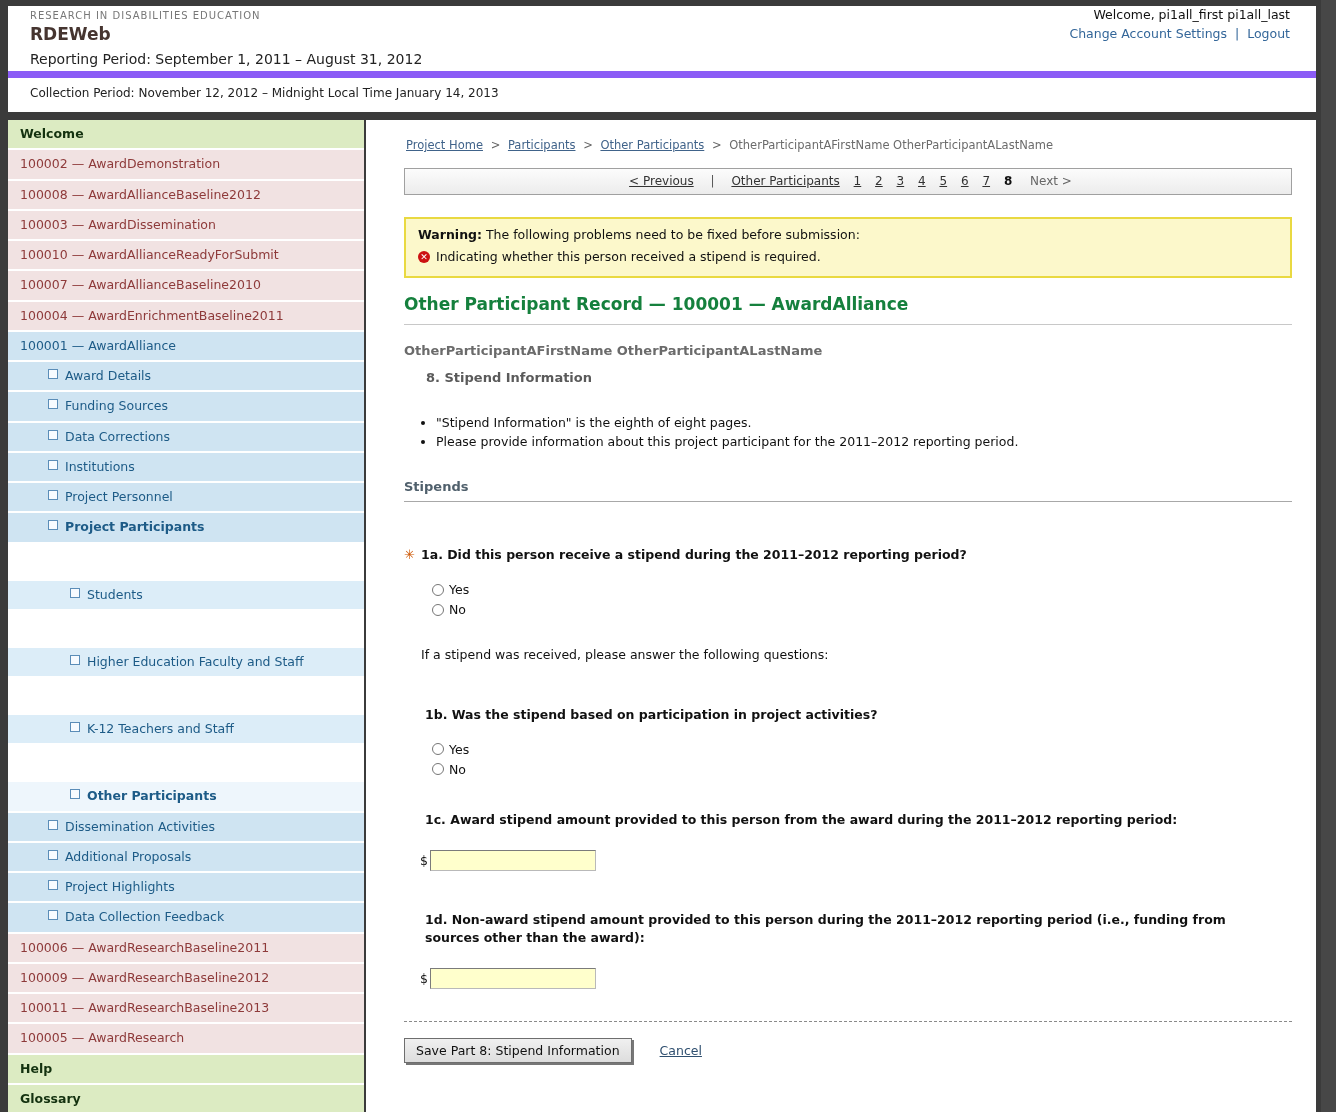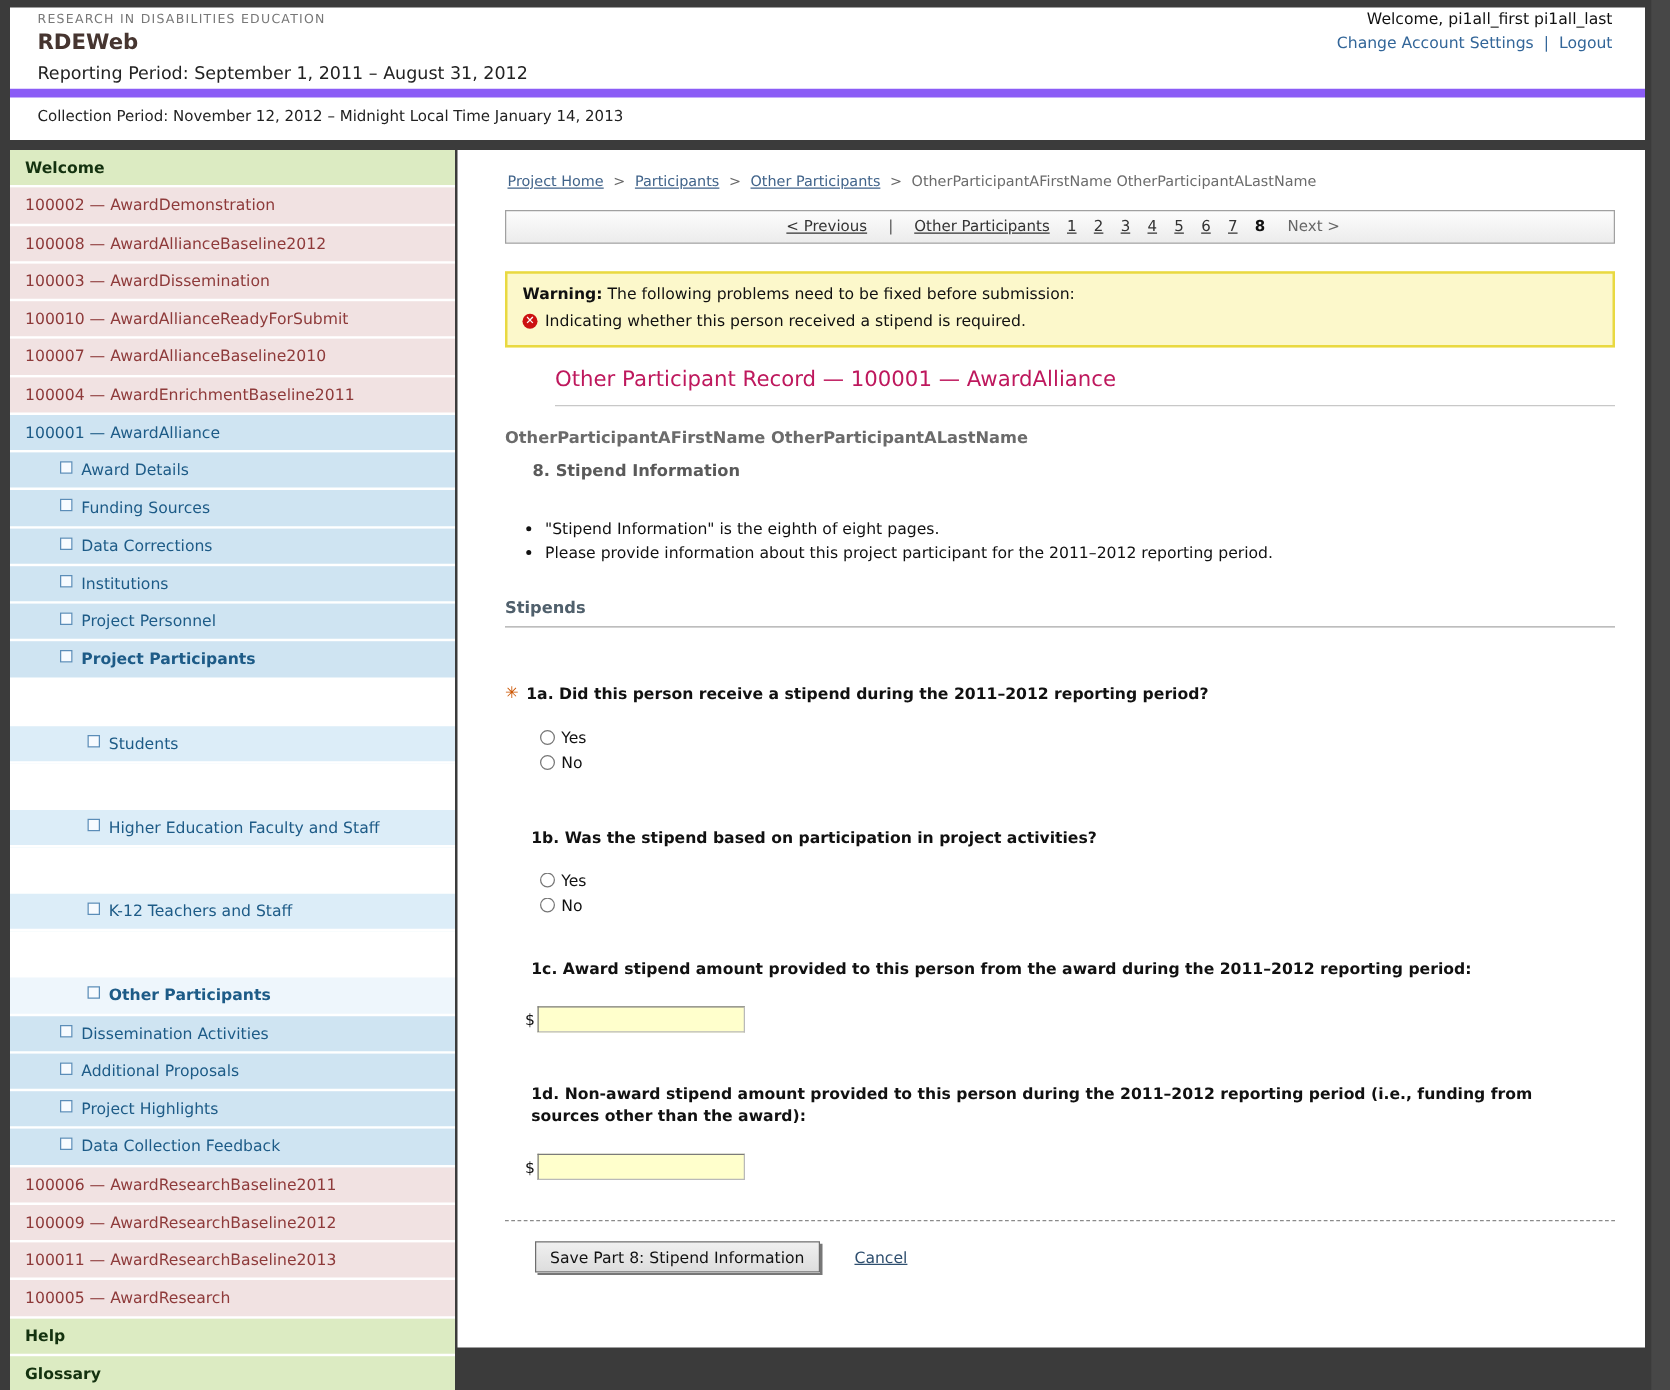--- a/index.html
+++ b/index.html
@@ -69,43 +69,43 @@
   .pg-next{color:#666;margin-left:9px;}
 
   
   .warning-box{background:#fcf8cb;border:2px solid #e9d941;padding:8px 12px 12px;
                font-size:12.5px;color:#111;margin-bottom:16px;}
   .warning-item{margin-top:7px;display:flex;align-items:center;gap:6px;}
   .err-icon{flex:0 0 12px;width:12px;height:12px;border-radius:50%;background:#cc1111;color:#fff;
             font-size:9px;font-weight:bold;line-height:12px;text-align:center;}
 
   
-  .record-title{font-size:17px;font-weight:normal;color:#be185d;border-bottom:1px solid #c8c8c8;
-                padding-bottom:10px;margin-top:14px;margin-left:40px;}
+  .record-title{font-size:17px;font-weight:bold;color:#15803d;border-bottom:1px solid #c8c8c8;
+                padding-bottom:10px;margin-top:14px;}
   .participant-name{font-size:13px;font-weight:bold;color:#6b6b6b;margin-top:18px;}
   .page-heading{font-size:13px;font-weight:bold;color:#5a5a5a;margin:12px 0 0 22px;}
   .bullets{margin:30px 0 0 14px;padding-left:18px;color:#111;}
   .bullets li{margin:4px 0;}
   .section-heading{font-size:13px;font-weight:bold;color:#50606c;border-bottom:1px solid #a8a8a8;
                    padding-bottom:7px;margin-top:30px;}
 
   
   .q-row{display:flex;font-weight:bold;color:#111;margin-top:44px;line-height:1.4;}
   .req-star{flex:0 0 17px;color:#cc5500;font-weight:normal;font-size:13px;}
   .q-plain{margin-left:21px;}
   .radio-group{margin:18px 0 0 28px;}
   .radio-row{display:flex;align-items:center;gap:5px;margin-bottom:5px;}
   input[type=radio]{width:12px;height:12px;margin:0;}
   .note{margin:30px 0 0 17px;}
   .money-row{display:flex;align-items:center;margin:22px 0 0 16px;}
   .money-input{width:158px;height:19px;background:#ffffcc;border:1px solid #7b7b7b;
                border-right-color:#b9b9b9;border-bottom-color:#b9b9b9;margin-left:2px;
                font-size:12px;padding:0 3px;font-family:inherit;}
   .form-sep{border-top:1px dashed #8a8a8a;margin-top:32px;}
-  .actions{display:flex;align-items:center;gap:28px;margin-top:16px;margin-left:24px;}
+  .actions{display:flex;align-items:center;gap:28px;margin-top:16px;}
   .save-btn{font-family:inherit;font-size:12.5px;color:#111;background:linear-gradient(#f0f0f0,#ddd);
             border:1px solid #6e6e6e;padding:4px 11px;box-shadow:2px 2px 0 #777;cursor:pointer;}
   .cancel-link{color:#2f4f6f;text-decoration:underline;cursor:pointer;}
 </style>
 </head>
 <body>
 
 <div class="scroll-strip"></div>
 
 <div class="frame">
@@ -246,20 +246,21 @@
           <label class="radio-row">
             <input type="radio" name="q1a" style="">
             <span>Yes</span>
           </label>
           <label class="radio-row">
             <input type="radio" name="q1a" style="">
             <span>No</span>
           </label>
         </div>
 
+        <div class="note">If a stipend was received, please answer the following questions:</div>
 
         <div class="q-row q-plain">
           <span>1b. Was the stipend based on participation in project activities?</span>
         </div>
         <div class="radio-group">
           <label class="radio-row">
             <input type="radio" name="q1b" style="">
             <span>Yes</span>
           </label>
           <label class="radio-row">

